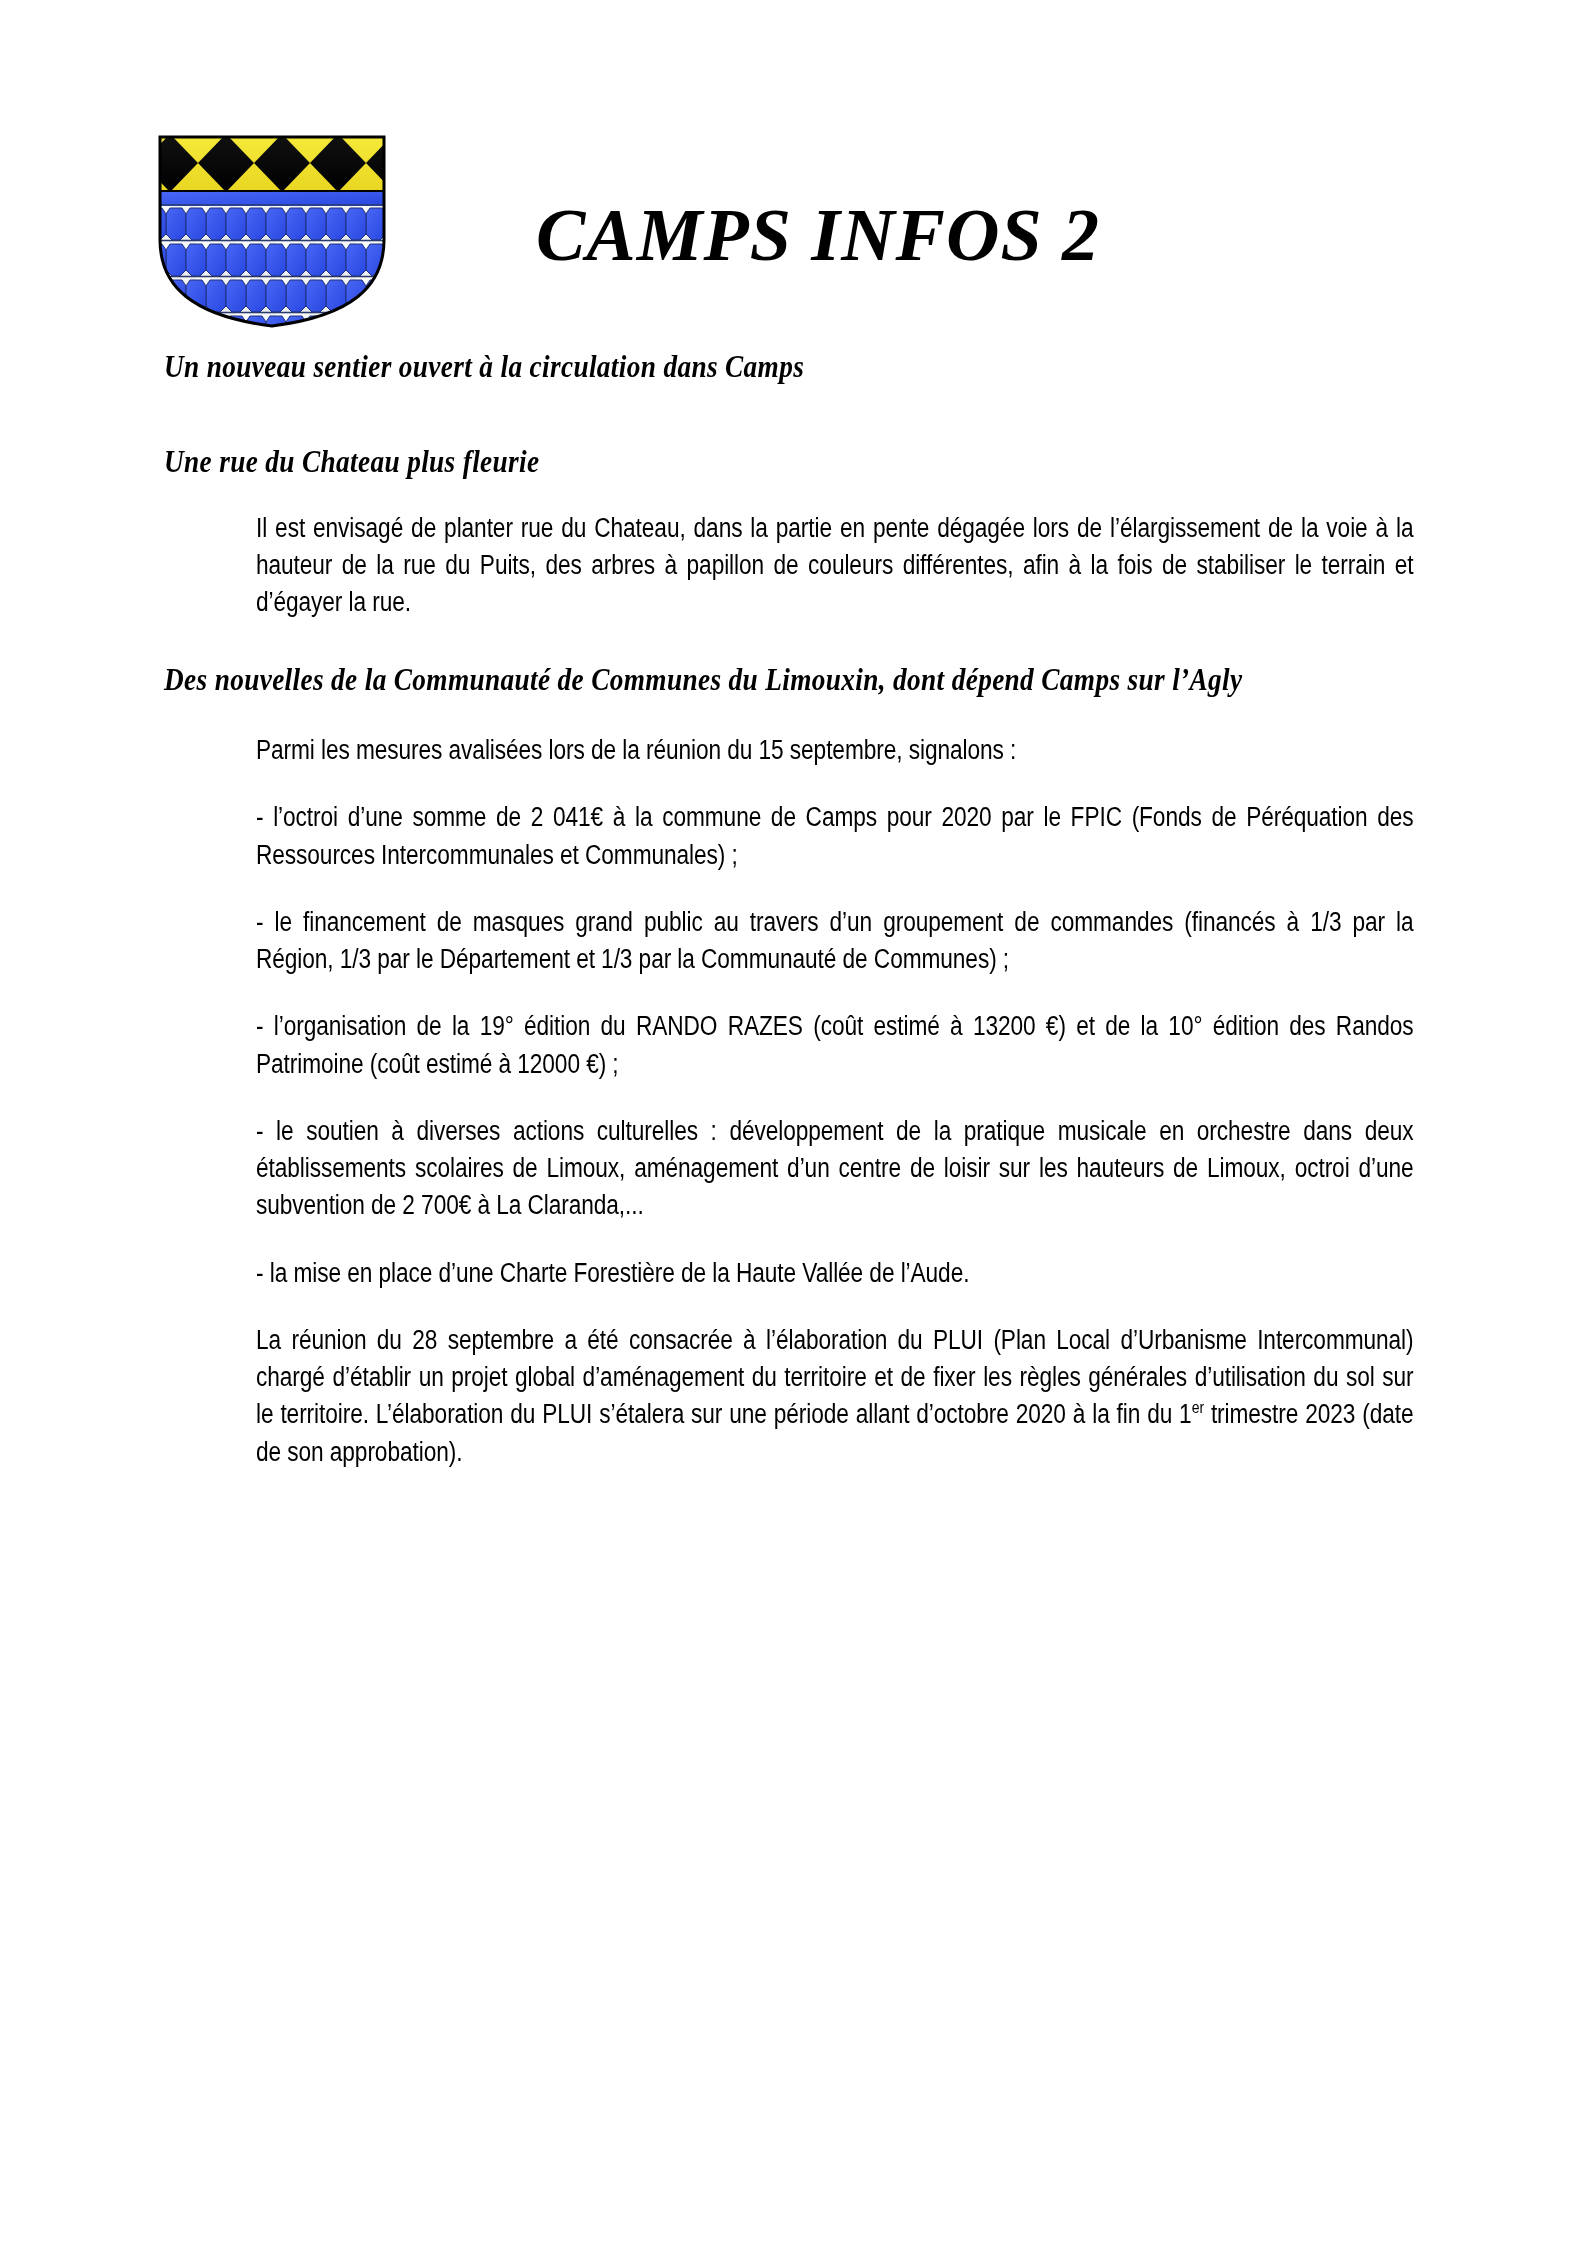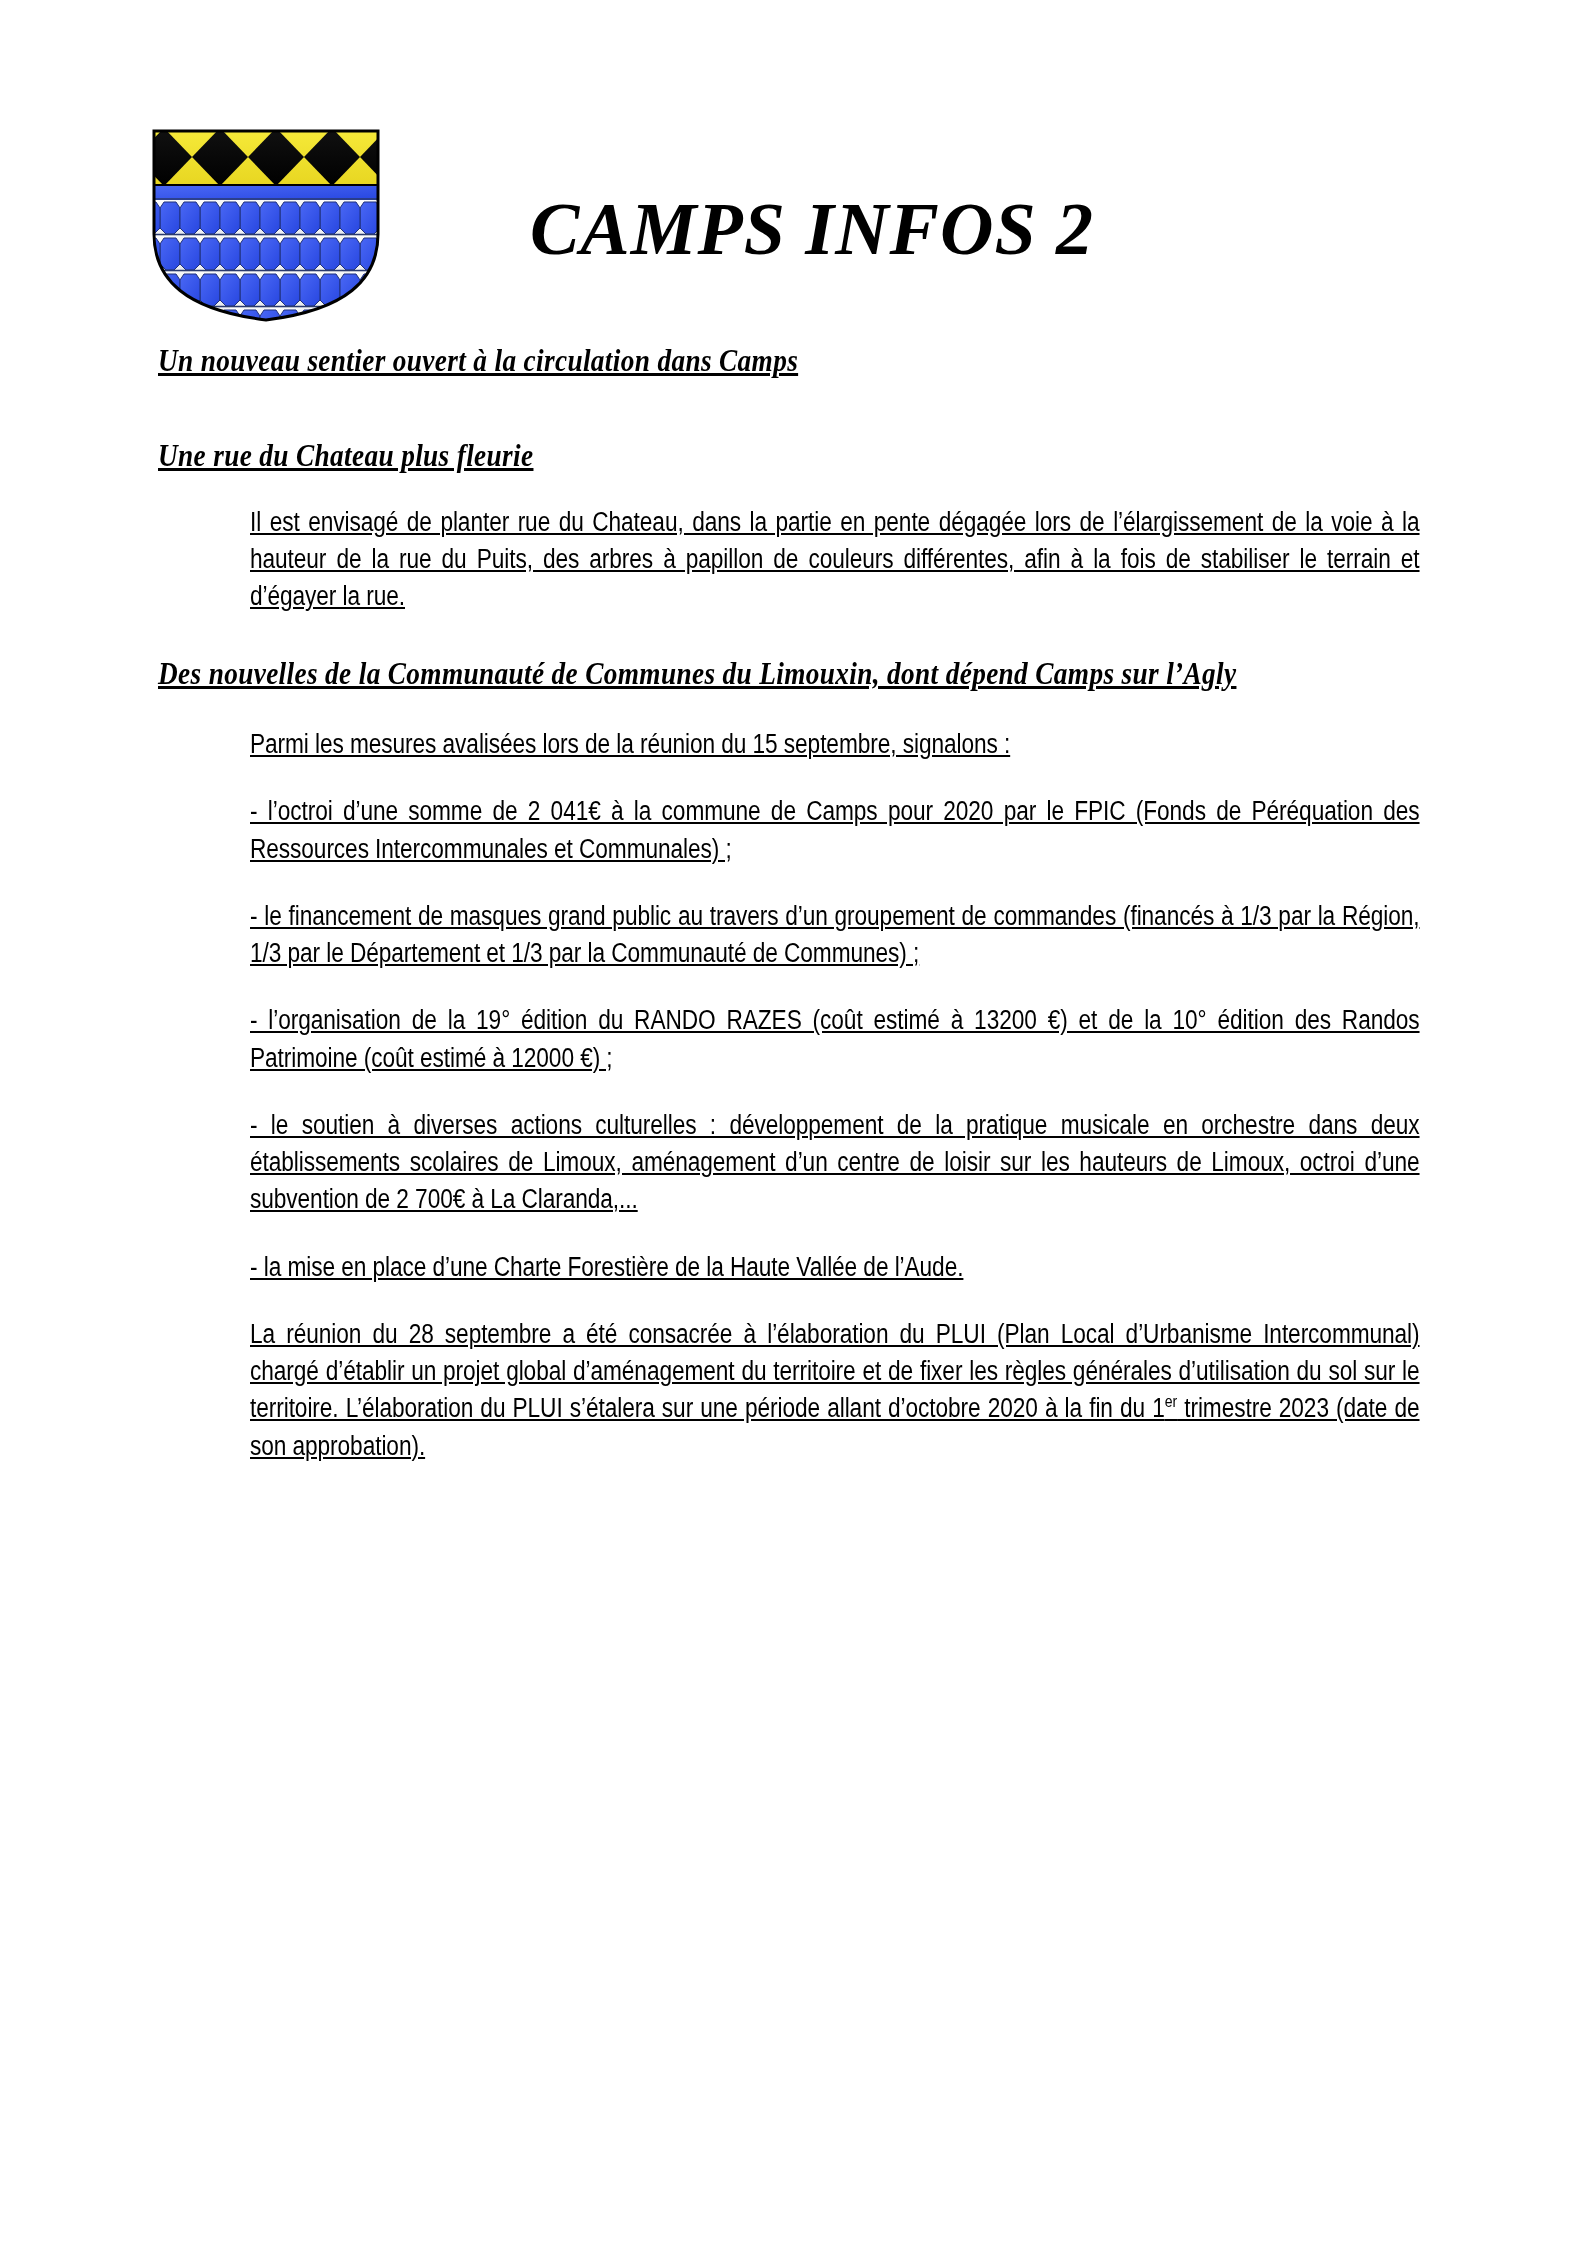--- a/index.html
+++ b/index.html
@@ -15,21 +15,21 @@
     font-family: "Liberation Sans", sans-serif;
     color: #000000;
     overflow: hidden;
   }
 
   .page {
     position: relative;
     width: 1588px;
     height: 1576px;
     box-sizing: border-box;
-    padding: 10px;
+    padding: 16px;
     background: #ffffff;
   }
 
   
   .header {
     position: relative;
     height: 330px;
   }
 
   .crest {
@@ -60,21 +60,20 @@
 
   
   .content {
     position: relative;
     margin: 0;
     padding: 0 148px 0 148px;
   }
 
   .section {
     margin: 0 0 58px 0;
-    text-decoration: underline;
   }
 
   .section-heading {
     font-family: "Liberation Serif", "DejaVu Serif", serif;
     font-style: italic;
     font-weight: bold;
     font-size: 31px;
     line-height: 1.38;
     letter-spacing: 0.4px;
     transform: scaleX(0.88);

